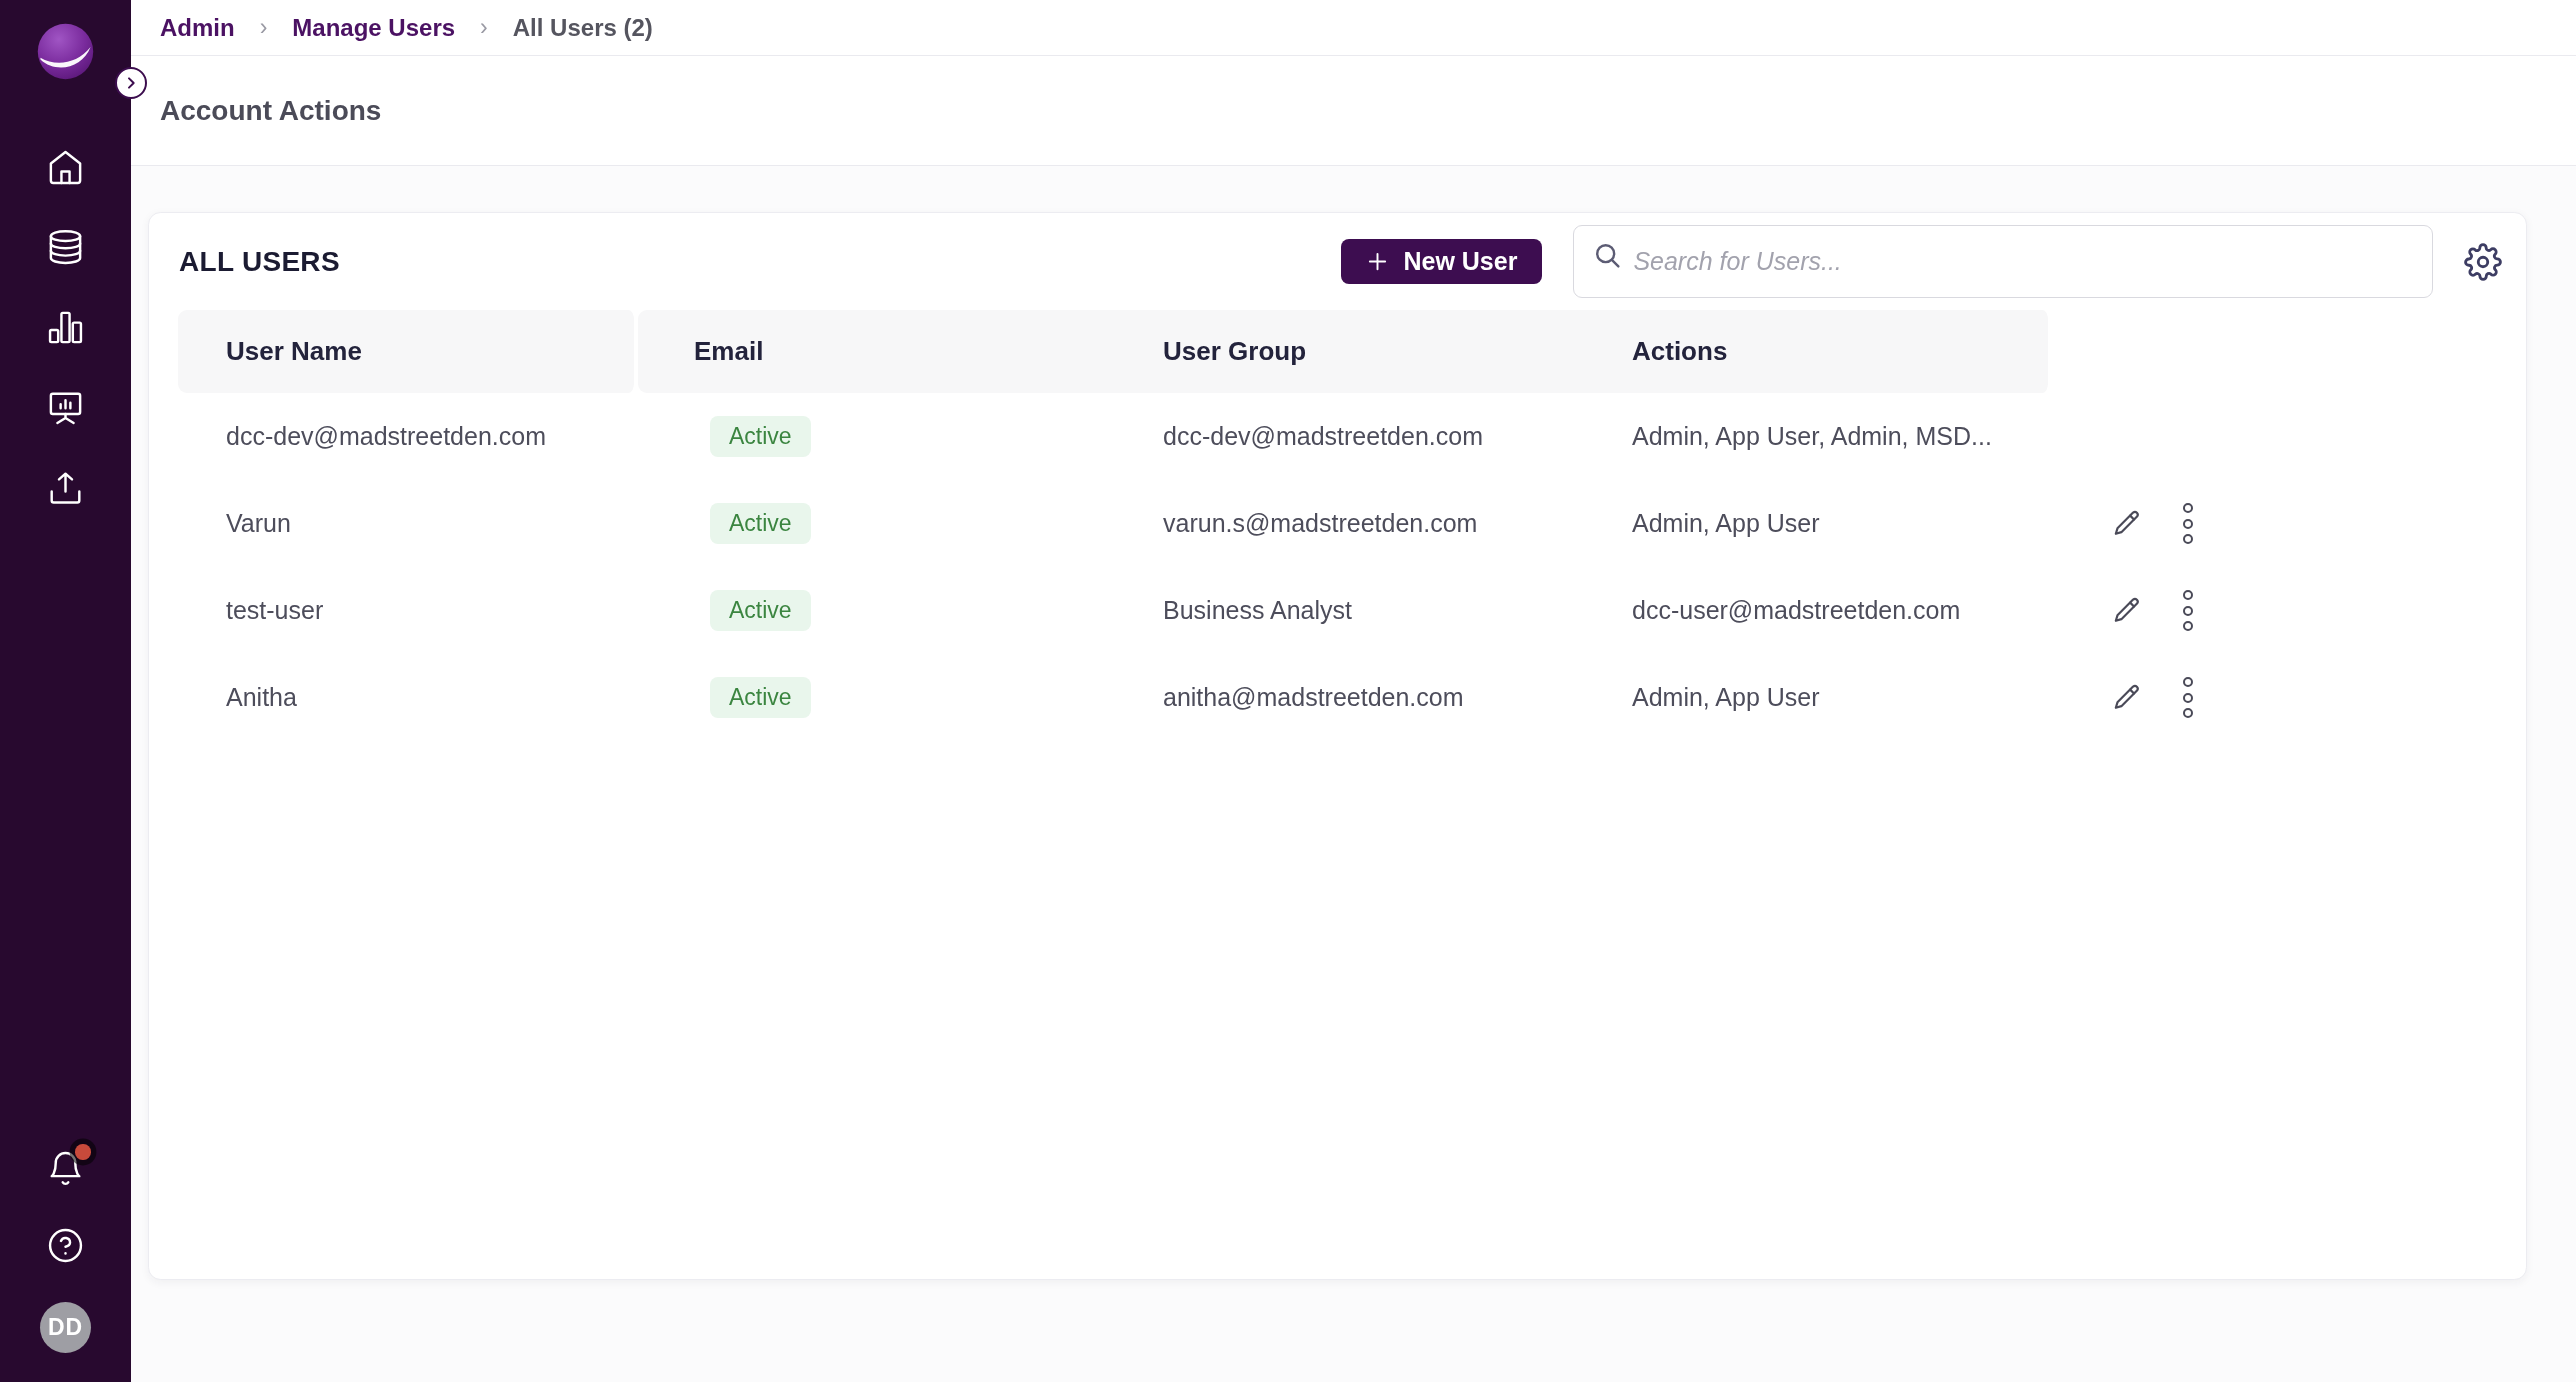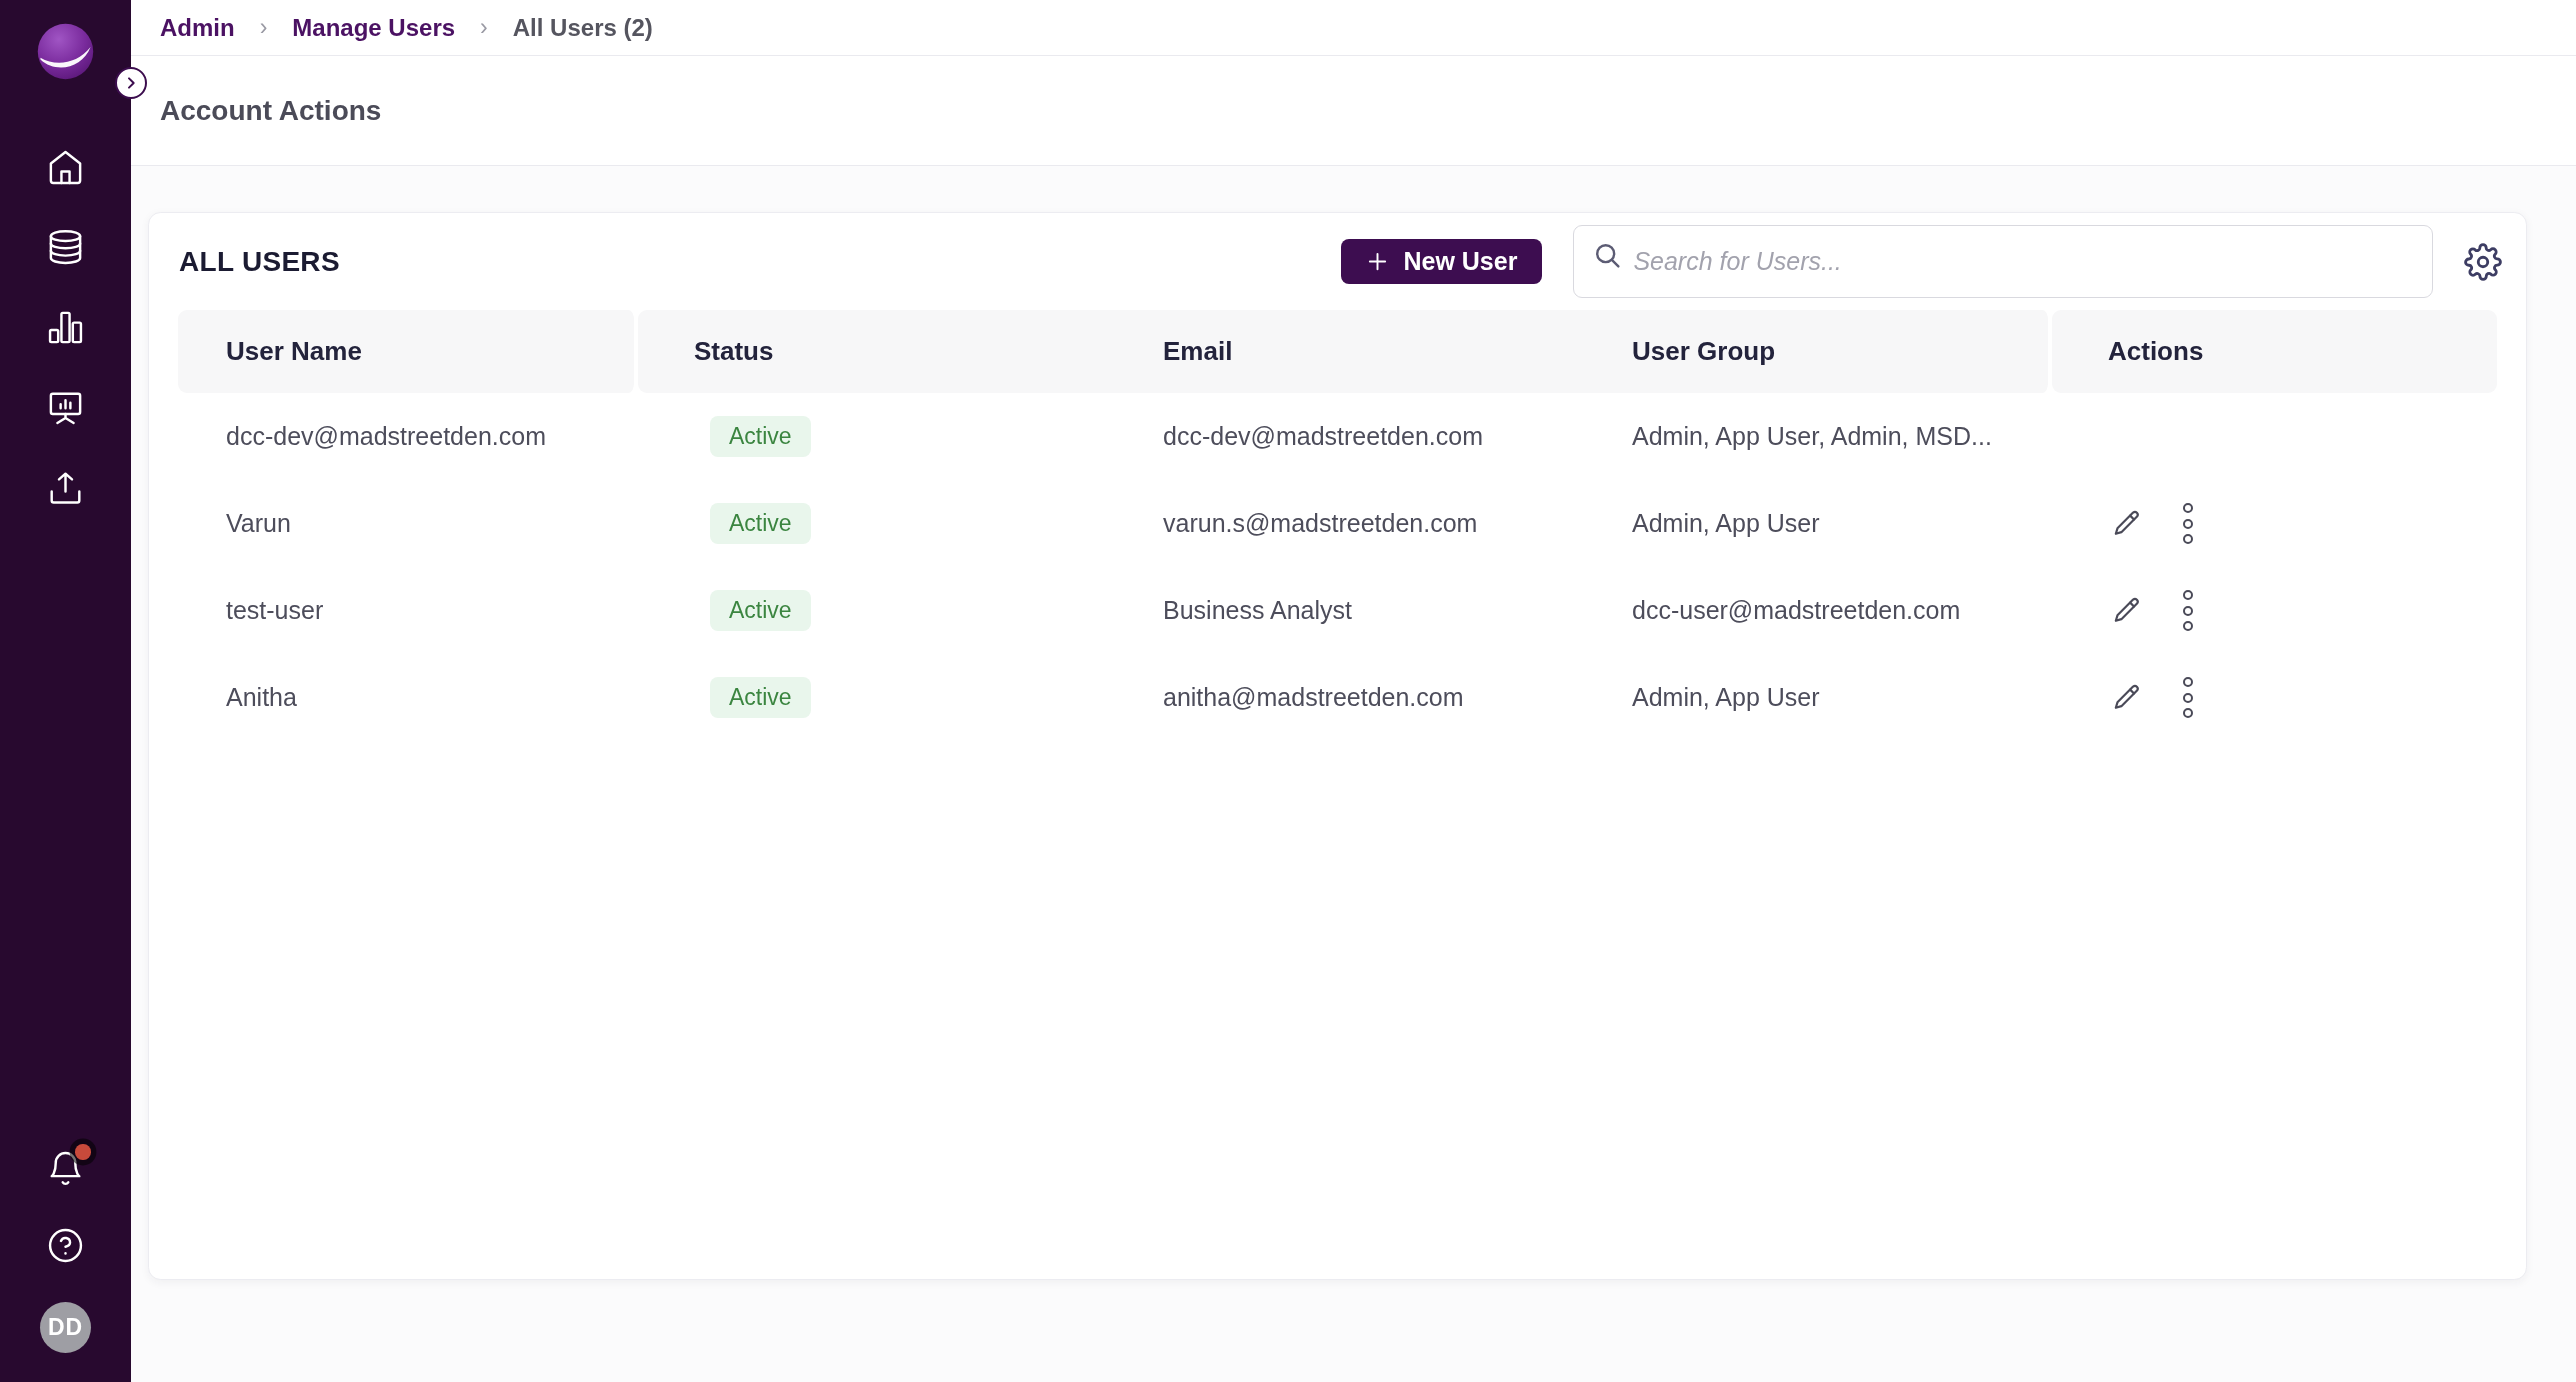--- a/index.html
+++ b/index.html
@@ -220,21 +220,20 @@
               <circle cx="12" cy="12" r="3"></circle>
               <path d="M19.4 15a1.65 1.65 0 0 0 .33 1.82l.06.06a2 2 0 0 1-2.83 2.83l-.06-.06a1.65 1.65 0 0 0-1.82-.33 1.65 1.65 0 0 0-1 1.51V21a2 2 0 0 1-4 0v-.09A1.65 1.65 0 0 0 9 19.4a1.65 1.65 0 0 0-1.82.33l-.06.06a2 2 0 0 1-2.83-2.83l.06-.06a1.65 1.65 0 0 0 .33-1.82 1.65 1.65 0 0 0-1.51-1H3a2 2 0 0 1 0-4h.09A1.65 1.65 0 0 0 4.6 9a1.65 1.65 0 0 0-.33-1.82l-.06-.06a2 2 0 0 1 2.83-2.83l.06.06a1.65 1.65 0 0 0 1.82.33H9a1.65 1.65 0 0 0 1-1.51V3a2 2 0 0 1 4 0v.09a1.65 1.65 0 0 0 1 1.51 1.65 1.65 0 0 0 1.82-.33l.06-.06a2 2 0 0 1 2.83 2.83l-.06.06a1.65 1.65 0 0 0-.33 1.82V9a1.65 1.65 0 0 0 1.51 1H21a2 2 0 0 1 0 4h-.09a1.65 1.65 0 0 0-1.51 1z"></path>
             </svg>
           </button>
         </div>
       </div>
 
       <div class="table">
         <div class="thead-row">
           <div class="th">User Name</div>
-          <div class="th">Status</div>
           <div class="th">Email</div>
           <div class="th">User Group</div>
           <div class="th">Actions</div>
         </div>
         <div>
             <div class="trow">
               <div class="td c1">dcc-dev@madstreetden.com</div>
               <div class="td c2">
                 <span class="badge">Active</span>
               </div>

